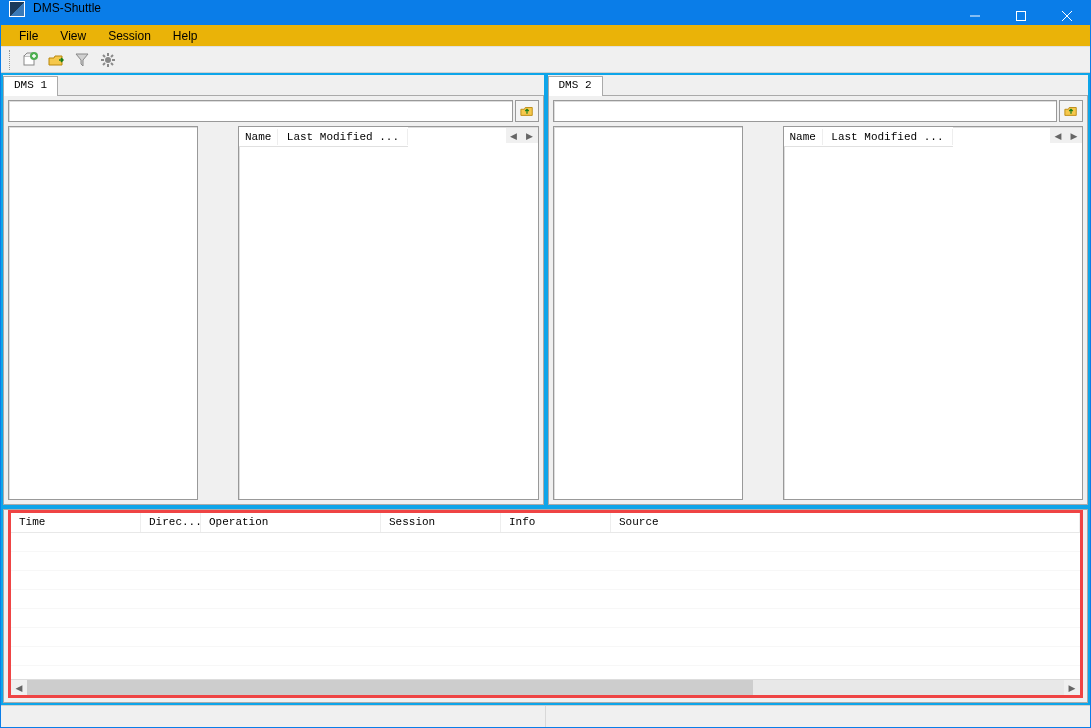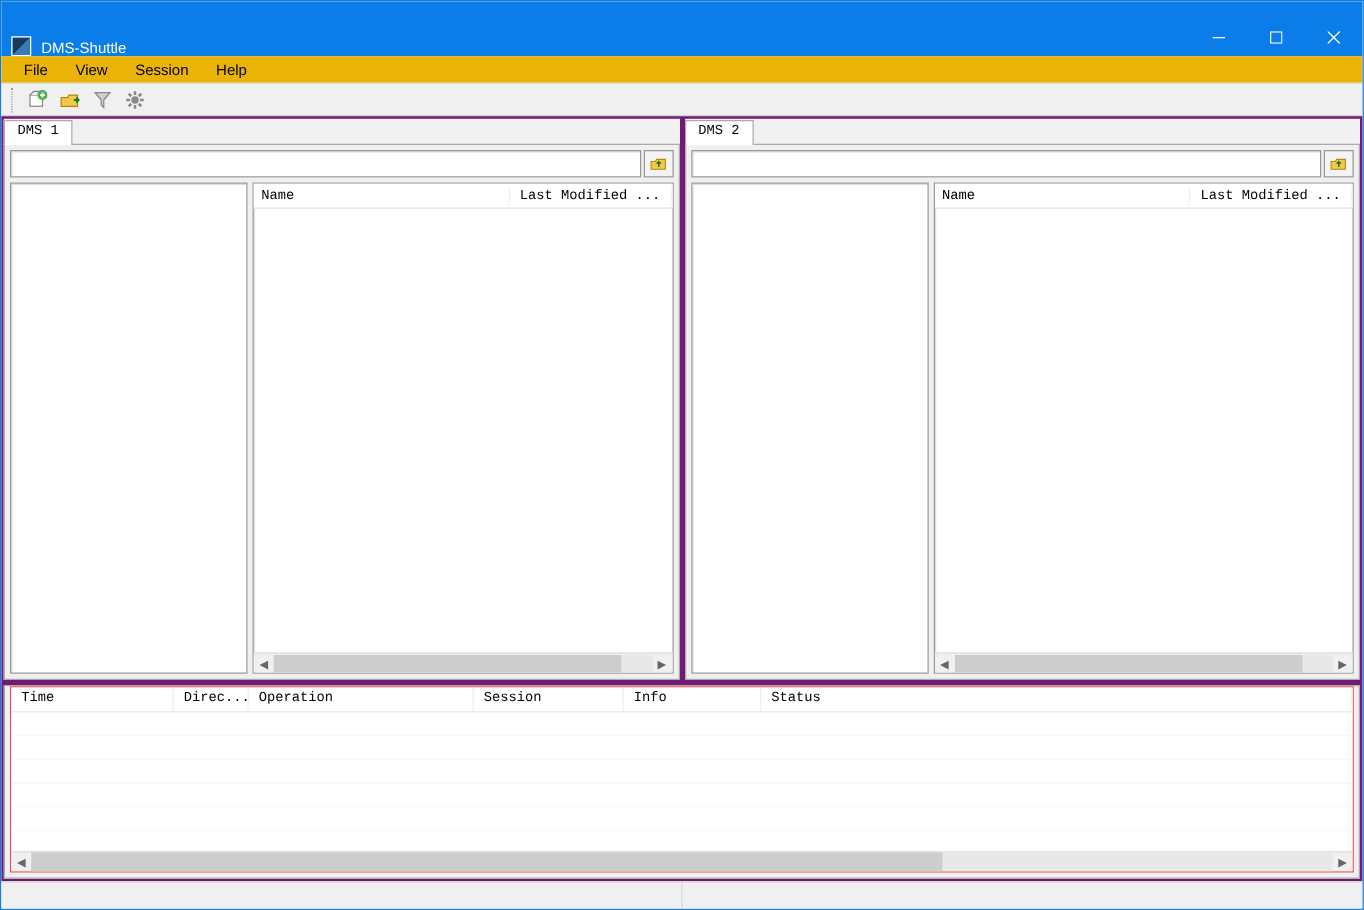--- a/index.html
+++ b/index.html
@@ -9,24 +9,24 @@
   background: #f0f0f0;
   width: 1091px;
   height: 728px;
   overflow: hidden;
   border: 1px solid #0a7de8;
   display: flex;
   flex-direction: column;
 }
 .titlebar {
   background: #0a7de8;
-  color: #ffffff;
-  height: 44px;
-  display: flex;
-  align-items: flex-end;
+  color: #000000;
+  height: 24px;
+  display: flex;
+  align-items: flex-start;
   padding-left: 8px;
 }
 .titlebar .app-icon {
   width: 16px; height: 16px;
   background: linear-gradient(135deg, #1a3a5a 50%, #3a7ab8 50%);
   margin-right: 8px;
   border: 1px solid #fff;
 }
 .titlebar .title { flex: 1; font-size: 12px; }
 .win-controls { display: flex; }
@@ -62,21 +62,21 @@
   display: flex; align-items: center; justify-content: center;
   border: 1px solid transparent;
 }
 .tool-btn svg { width: 16px; height: 16px; }
 .divider { width: 4px; height: 20px; border-left: 1px dotted #999; margin: 0 2px; }
 
 .main-area {
   flex: 1;
   display: flex;
   flex-direction: column;
-  background: #701a75;
+  background: #0ea5e9;
   padding: 2px;
   min-height: 0;
 }
 .panels {
   display: flex;
   gap: 4px;
   flex: 1;
   min-height: 0;
 }
 .panel {
@@ -134,21 +134,21 @@
   display: flex;
   gap: 4px;
   min-height: 0;
 }
 .tree-pane, .list-pane {
   border: 1px solid #999;
   background: #fff;
   box-shadow: inset 1px 1px 0 #ddd;
 }
 .tree-pane { width: 190px; }
-.list-pane { flex: 1; display: flex; flex-direction: column; min-height: 0; }
+.list-pane { flex: 1; display: flex; flex-direction: row; min-height: 0; margin-left: 36px; }
 .list-header {
   display: flex;
   background: #fff;
   border-bottom: 1px solid #e0e0e0;
   font-family: "Courier New", monospace;
   font-size: 11px;
   height: 20px;
   align-items: center;
 }
 .list-header .col {
@@ -174,25 +174,25 @@
 .log-section {
   border: 1px solid #aaa;
   background: #f0f0f0;
   margin-top: 4px;
   display: flex;
   flex-direction: column;
 }
 .log-tab-strip { display: flex; height: 20px; }
 .log-body {
   background: #fff;
-  border: 1px solid #ef4444;
+  border: 3px solid #ef4444;
   margin: 0 4px 4px 4px;
   display: flex;
   flex-direction: column;
-  height: 149px;
+  height: 188px;
 }
 .log-header {
   display: flex;
   font-family: "Courier New", monospace;
   font-size: 11px;
   height: 20px;
   align-items: stretch;
   background: #fff;
   border-bottom: 1px solid #e8e8e8;
 }
@@ -376,21 +376,21 @@
   </div>
 
   <div class="log-section">
     <div class="log-body">
       <div class="log-header">
         <div class="lcol lcol-time">Time</div>
         <div class="lcol lcol-dir">Direc...</div>
         <div class="lcol lcol-op">Operation</div>
         <div class="lcol lcol-status">Session</div>
         <div class="lcol lcol-info">Info</div>
-        <div class="lcol lcol-src">Status</div>
+        <div class="lcol lcol-src">Source</div>
       </div>
       <div class="log-rows"></div>
       <div class="log-hscroll">
         <div class="arrow">◀</div>
         <div class="track">
             <div class="thumb"></div>
           </div>
         <div class="arrow">▶</div>
       </div>
     </div>

